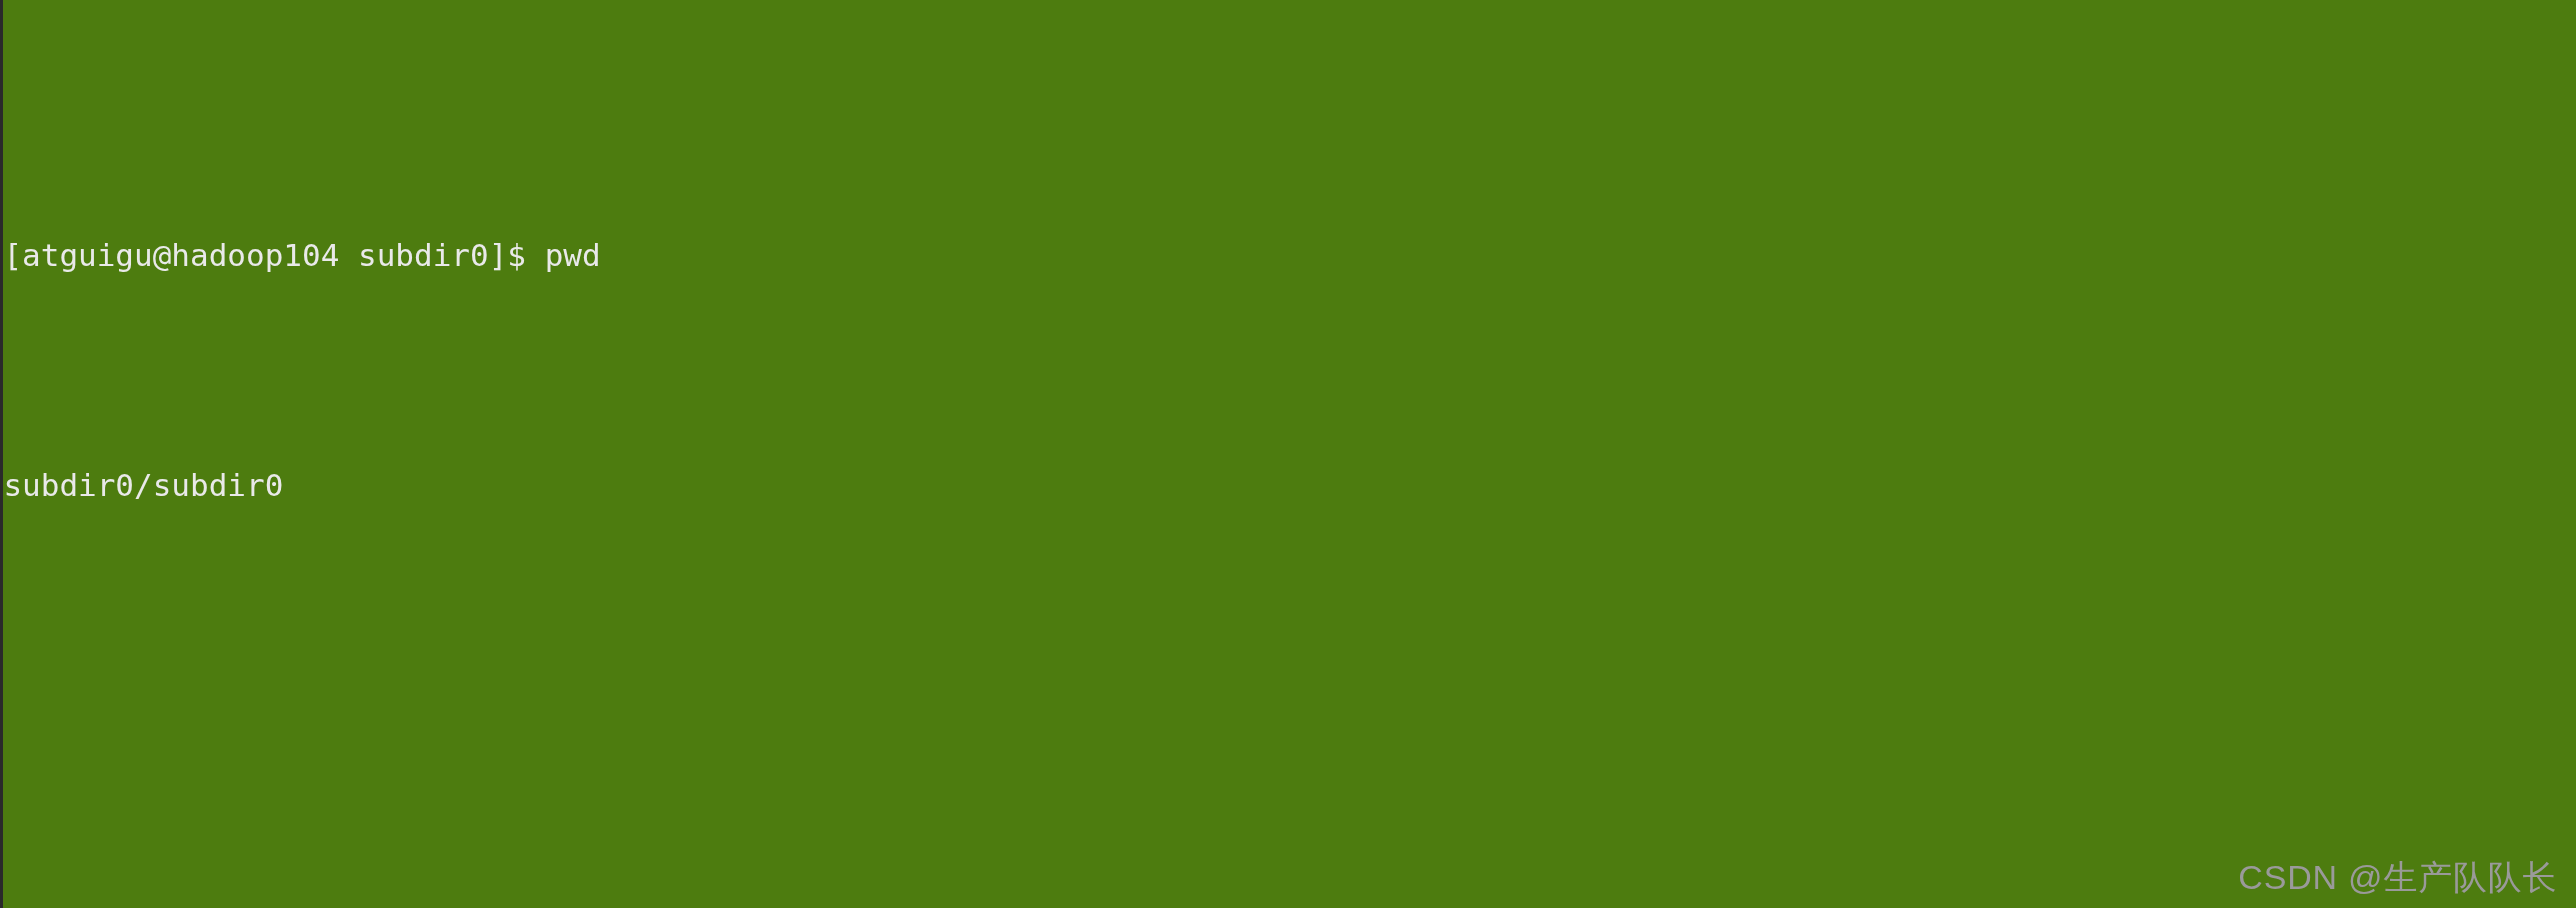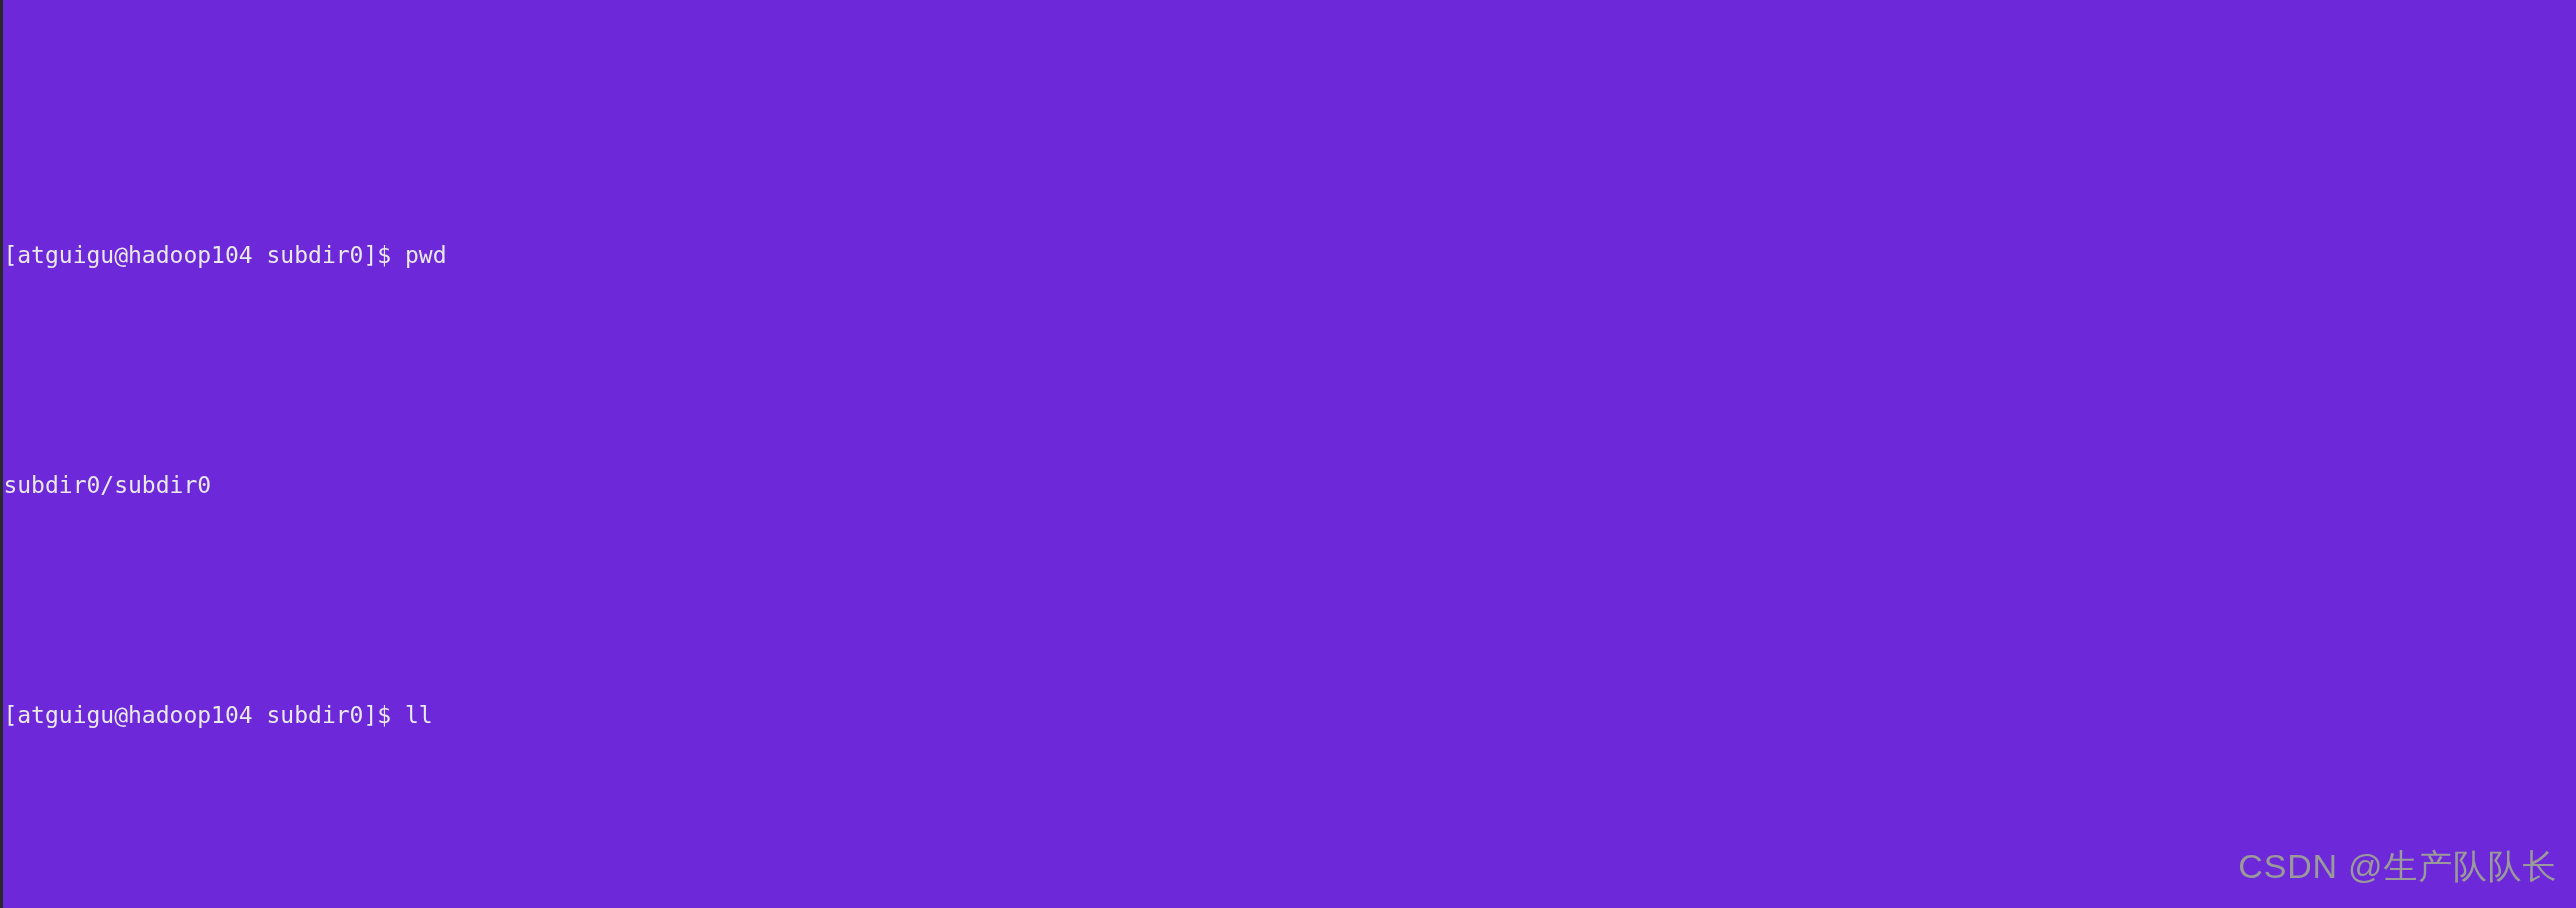--- a/index.html
+++ b/index.html
@@ -13,24 +13,24 @@
     height: 909px;
     overflow: hidden;
     position: relative;
     font-family: "DejaVu Sans Mono", "Liberation Mono", monospace;
   }
 
   
   #terminal {
     position: absolute;
     inset: 0;
-    background: #6d28d9;
+    background: #4d7c0f;
     color: #e8e8e8;
     font-family: "DejaVu Sans Mono", "Liberation Mono", monospace;
-    font-size: 23px;
+    font-size: 31px;
     line-height: 46px;
     letter-spacing: 0px;
     padding: 1.7px 0 0 3.4px;
     box-sizing: border-box;
     white-space: pre;
     overflow: hidden;
   }
 
   
   #gutter {
@@ -50,21 +50,21 @@
 
   .seg { white-space: pre; }
 
   
   .c-default { color: #e9e9e9; }
 
   
   #watermark {
     position: absolute;
     right: 18.6px;
-    bottom: 19px;
+    bottom: 8px;
     color: #9a9a9a;
     font-family: "Liberation Sans", "DejaVu Sans", sans-serif;
     font-size: 34px;
     letter-spacing: 0.8px;
     user-select: none;
     pointer-events: none;
   }
 </style>
 </head>
 <body>
@@ -72,21 +72,20 @@
 <div id="terminal">
   <div id="gutter"></div>
 
   
   <div class="line"><span class="seg c-default">[atguigu@hadoop104 subdir0]$</span><span class="seg c-default"> pwd</span></div>
 
   
   <div class="line"><span class="seg c-default">subdir0/subdir0</span></div>
 
   
-  <div class="line"><span class="seg c-default">[atguigu@hadoop104 subdir0]$</span><span class="seg c-default"> ll</span></div>
 
   
   
 
   
   
   
 
   
   

